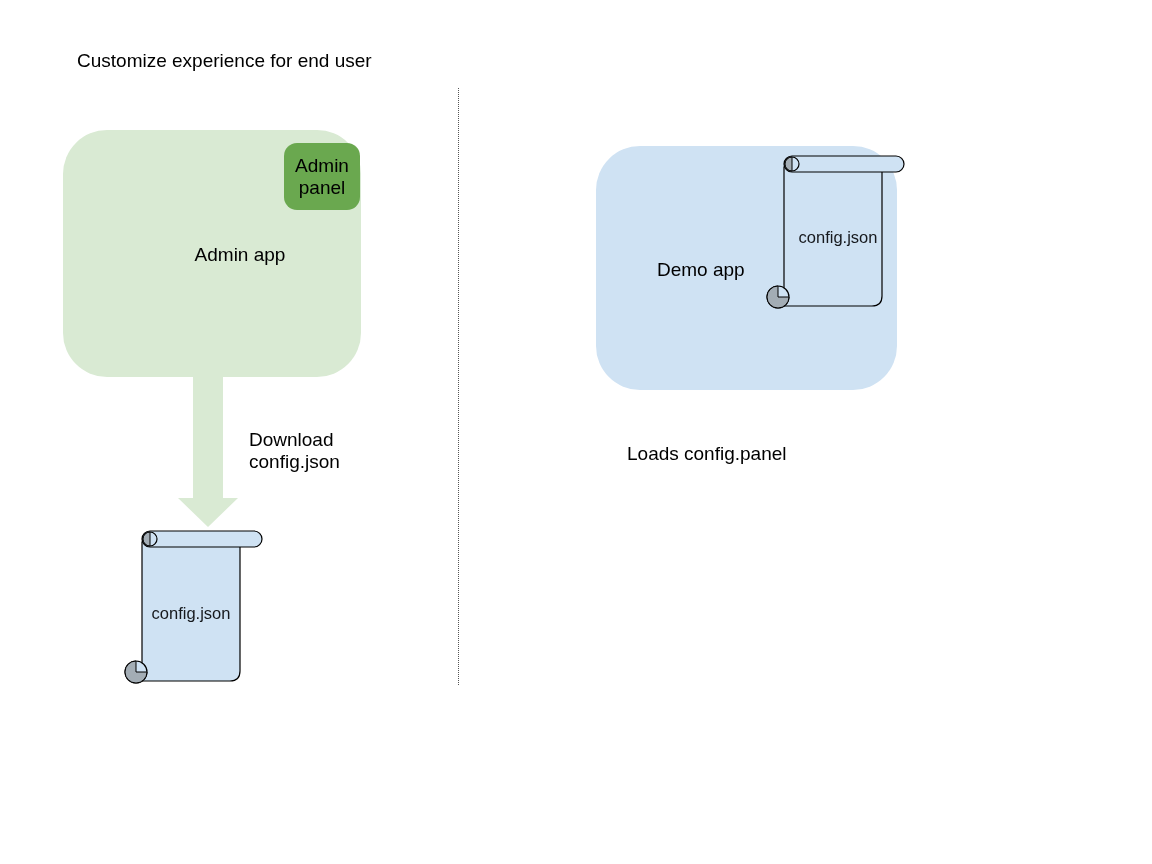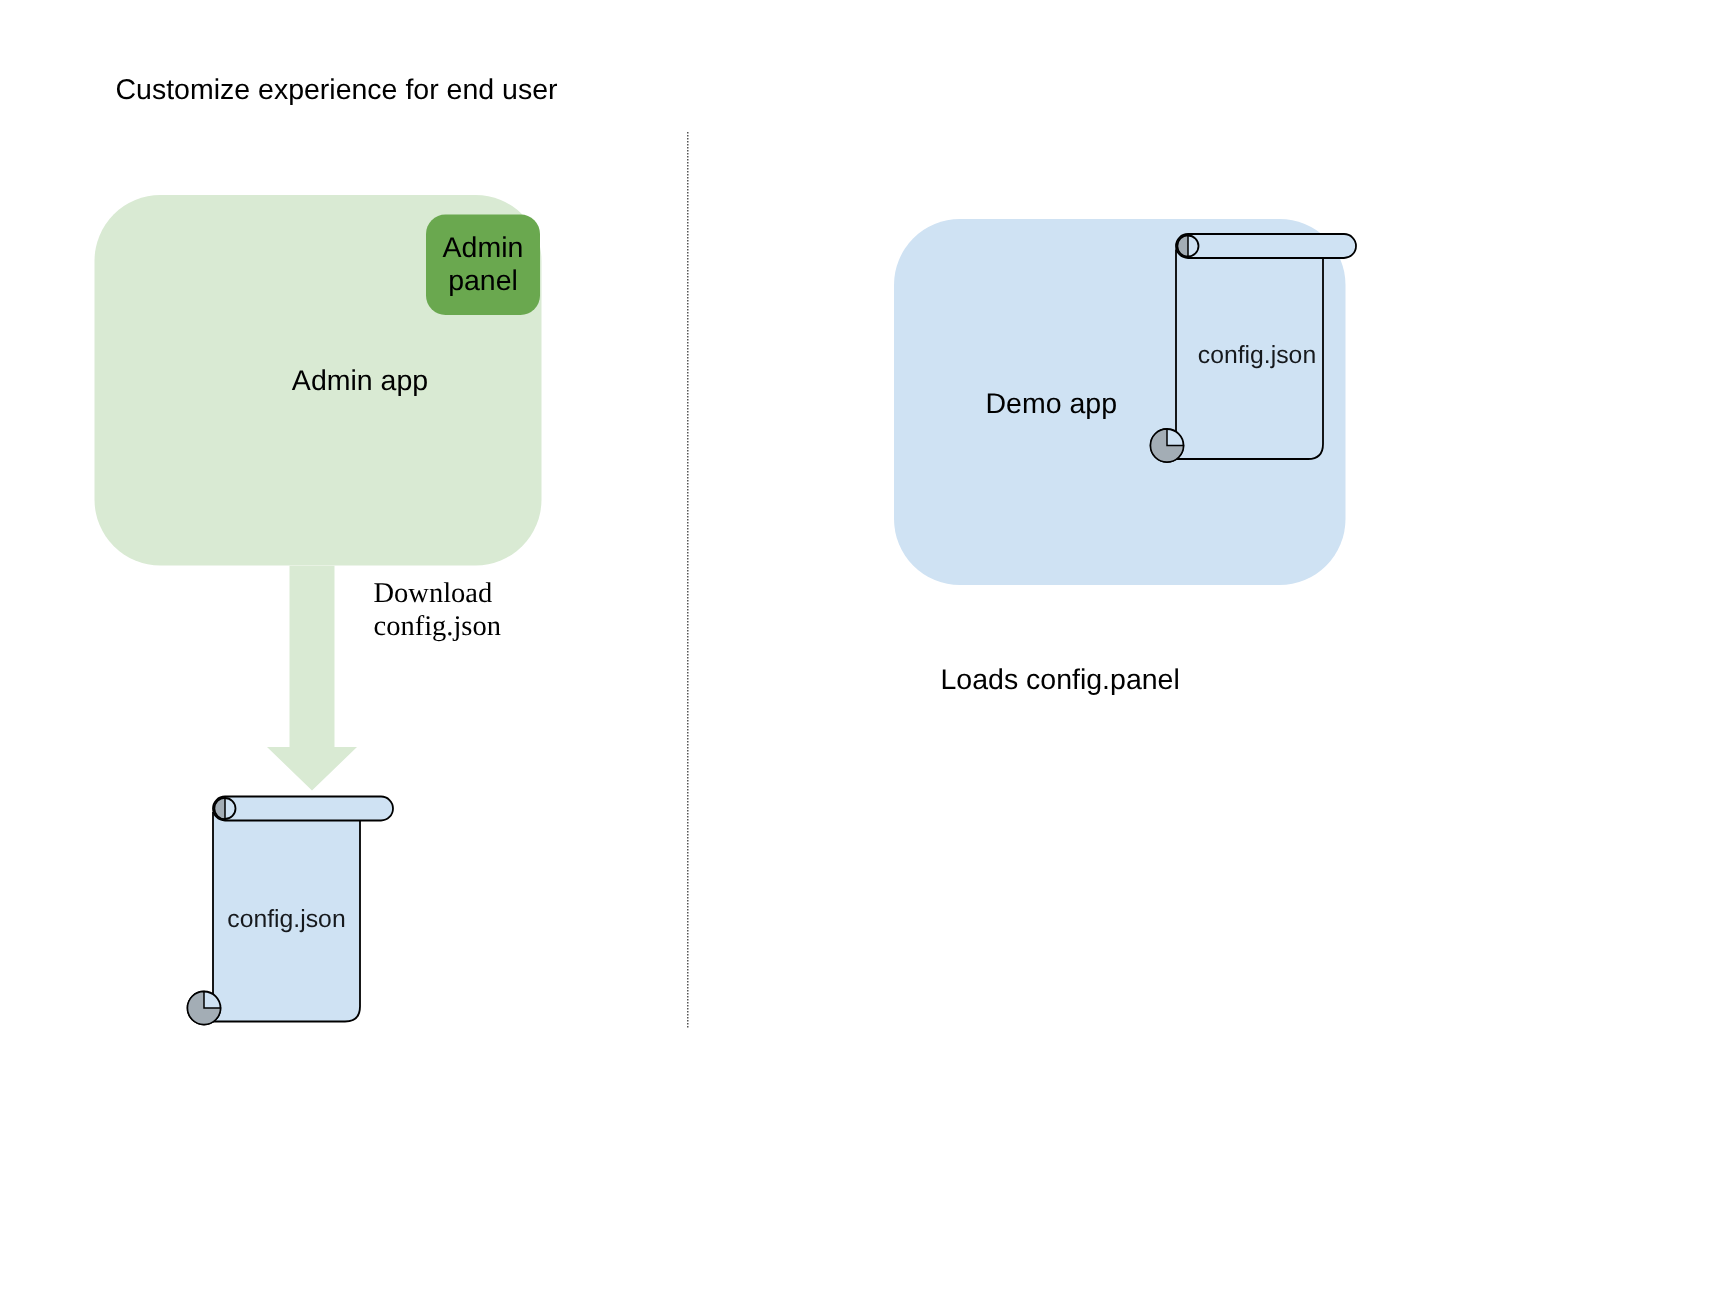--- a/index.html
+++ b/index.html
@@ -68,21 +68,21 @@
 
   <div class="abs admin-panel">
     <span class="label">Admin</span>
     <span class="label">panel</span>
   </div>
 
   <svg class="abs down-arrow-svg" width="76" height="152" viewBox="0 0 76 152">
     <polygon points="23,0 53,0 53,121 68,121 38,150 8,121 23,121" fill="#d9ead3"></polygon>
   </svg>
 
-  <div class="abs" style="left:249px; top:385px;font-family:Liberation Serif, serif;">
+  <div class="abs" style="left:249px; top:429px;">
     <div class="label">Download</div>
     <div class="label">config.json</div>
   </div>
 
   <svg class="abs scroll-left-svg" width="140" height="158" viewBox="0 0 140 158">
     <path d="M18 12 H116 V141 Q116 151 106 151 H14 L18 144 Z" fill="#cfe2f3" stroke="#000000" stroke-width="1.2"></path>
     <circle cx="12" cy="142" r="11" fill="#cfe2f3" stroke="#000000" stroke-width="1.2"></circle>
     <path d="M12 131 A11 11 0 1 0 23 142 L12 142 Z" fill="#a3adb5" stroke="#000000" stroke-width="1"></path>
     <rect x="18" y="1" width="120" height="16" rx="8" ry="8" fill="#cfe2f3" stroke="#000000" stroke-width="1.2"></rect>
     <circle cx="26" cy="9" r="7" fill="#cfe2f3" stroke="#000000" stroke-width="1.2"></circle>

